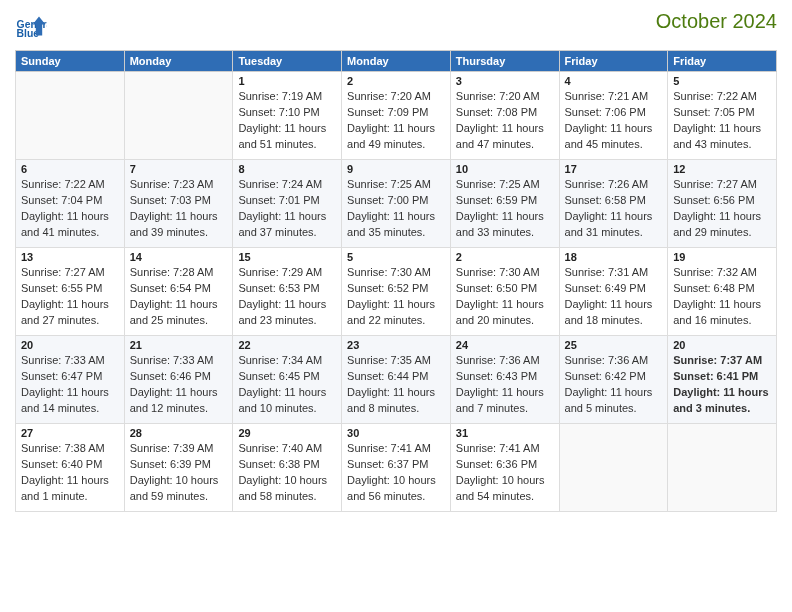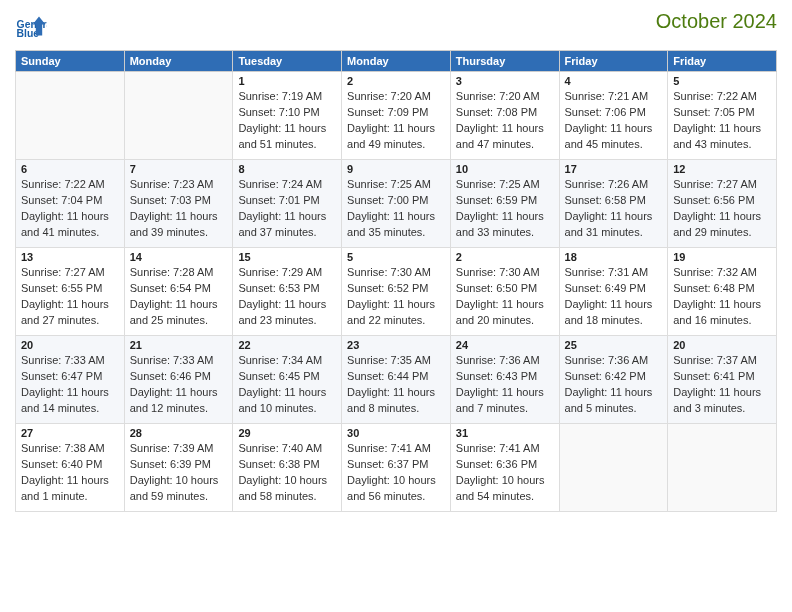--- a/index.html
+++ b/index.html
@@ -294,21 +294,21 @@
           </td>
           <td>
             <span class="day-num">25</span>
             <div class="day-info" style="white-space: pre-line;">Sunrise: 7:36 AM
 Sunset: 6:42 PM
 Daylight: 11 hours
 and 5 minutes.</div>
           </td>
           <td>
             <span class="day-num">20</span>
-            <div class="day-info" style="white-space: pre-line;">Sunrise: 7:37 AM
+            <div class="day-info" style="white-space: pre-line; font-weight: bold;">Sunrise: 7:37 AM
 Sunset: 6:41 PM
 Daylight: 11 hours
 and 3 minutes.</div>
           </td>
         </tr>
         <tr>
           <td>
             <span class="day-num">27</span>
             <div class="day-info" style="white-space: pre-line;">Sunrise: 7:38 AM
 Sunset: 6:40 PM

